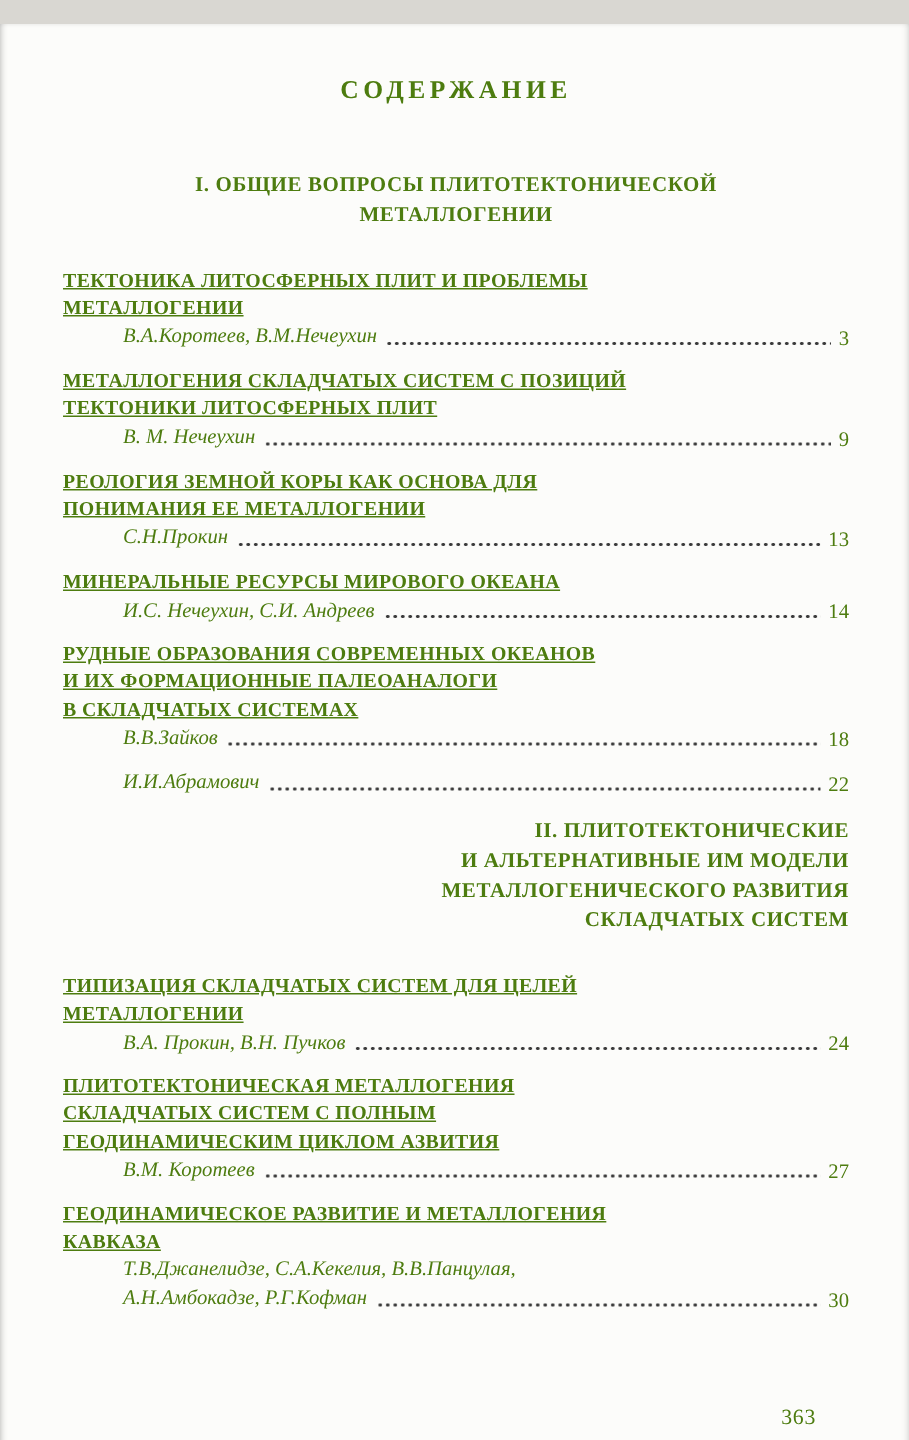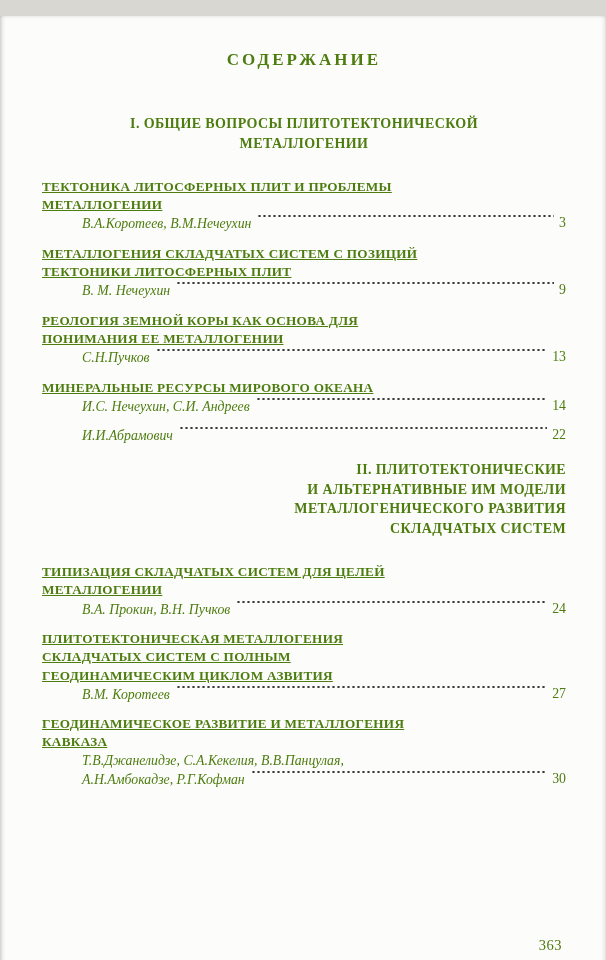--- a/index.html
+++ b/index.html
@@ -57,20 +57,21 @@
   .authors {
     font-style: italic;
     font-size: 13.8px;
     line-height: 1.34;
   }
   .authors.extra {
     margin-left: 40px;
   }
   .author-row {
     display: flex;
+    align-items: flex-end;
     margin-left: 40px;
     margin-top: 1px;
   }
   .author-row .authors {
     flex: 0 0 auto;
   }
   .leader {
     flex: 1 1 auto;
     height: 2px;
     margin: 0 5px 4px 6px;
@@ -78,21 +79,21 @@
     background-size: 5px 2px;
     background-repeat: repeat-x;
     background-position: left bottom;
   }
   .pagenum {
     flex: 0 0 auto;
     font-size: 13.8px;
   }
   .folio {
     position: absolute;
-    right: 44px;
+    right: 62px;
     bottom: 22px;
     font-size: 14.5px;
     letter-spacing: 0.5px;
   }
   .edge-artifact {
     position: absolute;
     left: 66px;
     right: 58px;
     bottom: 0;
     height: 7px;
@@ -123,31 +124,41 @@
         <div class="author-row">
           <span class="authors">В. М. Нечеухин</span>
           <span class="leader"></span>
           <span class="pagenum">9</span>
         </div>
       </div>
       <div class="entry">
         <div class="entry-title">РЕОЛОГИЯ ЗЕМНОЙ КОРЫ КАК ОСНОВА ДЛЯ
 ПОНИМАНИЯ ЕЕ МЕТАЛЛОГЕНИИ</div>
         <div class="author-row">
-          <span class="authors">С.Н.Пучков</span>
+          <span class="authors">С.Н.Прокин</span>
           <span class="leader"></span>
           <span class="pagenum">13</span>
         </div>
       </div>
       <div class="entry">
         <div class="entry-title">МИНЕРАЛЬНЫЕ РЕСУРСЫ МИРОВОГО ОКЕАНА</div>
         <div class="author-row">
           <span class="authors">И.С. Нечеухин, С.И. Андреев</span>
           <span class="leader"></span>
           <span class="pagenum">14</span>
+        </div>
+      </div>
+      <div class="entry">
+        <div class="entry-title">РУДНЫЕ ОБРАЗОВАНИЯ СОВРЕМЕННЫХ ОКЕАНОВ
+И ИХ ФОРМАЦИОННЫЕ ПАЛЕОАНАЛОГИ
+В СКЛАДЧАТЫХ СИСТЕМАХ</div>
+        <div class="author-row">
+          <span class="authors">В.В.Зайков</span>
+          <span class="leader"></span>
+          <span class="pagenum">18</span>
         </div>
       </div>
       <div class="entry">
         <div class="author-row">
           <span class="authors">И.И.Абрамович</span>
           <span class="leader"></span>
           <span class="pagenum">22</span>
         </div>
       </div>
       <div class="section-heading later">II.  ПЛИТОТЕКТОНИЧЕСКИЕ

